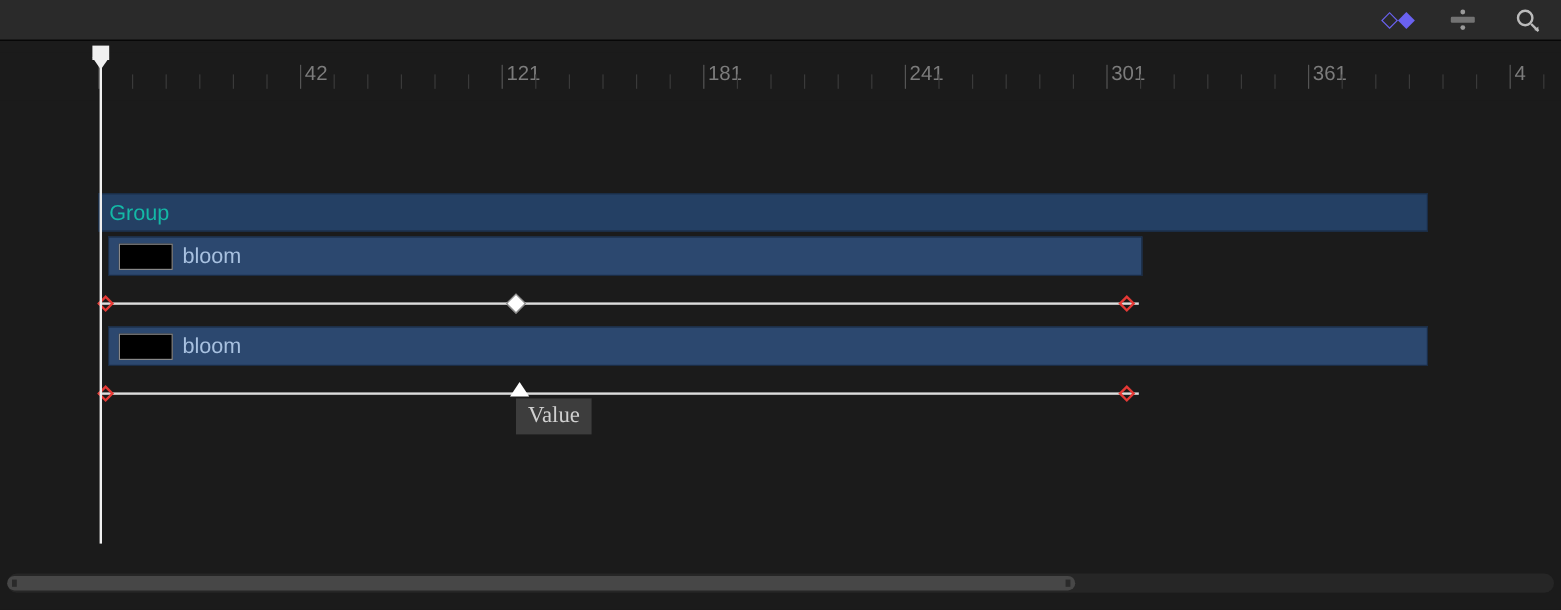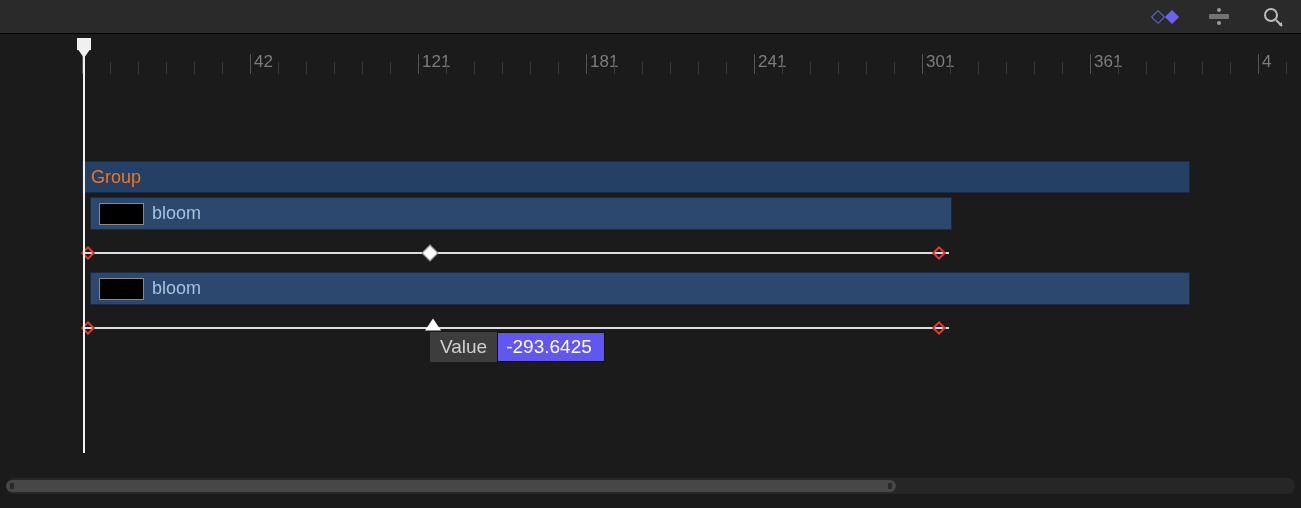--- a/index.html
+++ b/index.html
@@ -94,21 +94,21 @@
     position:absolute;
     height:33px;
     background:#2c486f;
     border:1px solid #1a2c45;
     display:flex; align-items:center;
     padding-left:8px;
     color:#a8c1e0;
     font-size:18px;
     overflow:hidden;
   }
-  .clip.group { background:#244064; height:32px; color:#f97316; }
+  .clip.group { background:#244064; height:32px; color:#14b8a6; }
   .clip .thumb {
     width:45px; height:22px;
     background:#000; border:1px solid #888;
     margin-right:8px;
     flex-shrink:0;
   }
 
   .kf-line {
     position:absolute;
     height:2px;
@@ -130,20 +130,21 @@
     transform:translate(-50%,-80%);
   }
 
   
   .value-popup {
     position:absolute;
     display:flex;
     align-items:stretch;
     z-index:30;
     height:30px;
+    font-family:Liberation Serif, serif;
   }
   .value-popup .label {
     background:#3d3d3d;
     color:#d0d0d0;
     padding:3px 10px;
     font-size:19px;
     display:flex; align-items:center;
   }
   .value-popup .field {
     background:#6156f0;
@@ -271,21 +272,20 @@
   <div class="clip" id="clip-bloom2" style="left: 90px; top: 188px; width: 1100px;">
     <div class="thumb"></div>
     <span>bloom</span>
   </div>
 
   <div class="kf-line" id="kfline2" style="left: 82px; top: 243px; width: 867px;"></div>
 
 
   <div class="value-popup" id="value-popup" style="left: 430px; top: 248px;">
     <div class="label">Value</div>
-    <div class="field">-293.6425</div>
   </div>
 
 <div class="kf-marker kf-red" style="left: 88px; top: 169px;"></div>
     <div class="kf-marker kf-white" style="left: 430px; top: 169px;"></div>
     <div class="kf-marker kf-red" style="left: 939px; top: 169px;"></div>
     <div class="kf-marker kf-red" style="left: 88px; top: 244px;"></div>
     <div class="kf-caret" style="left: 433px; top: 244px;"></div>
     <div class="kf-marker kf-red" style="left: 939px; top: 244px;"></div>
   </div>
 

